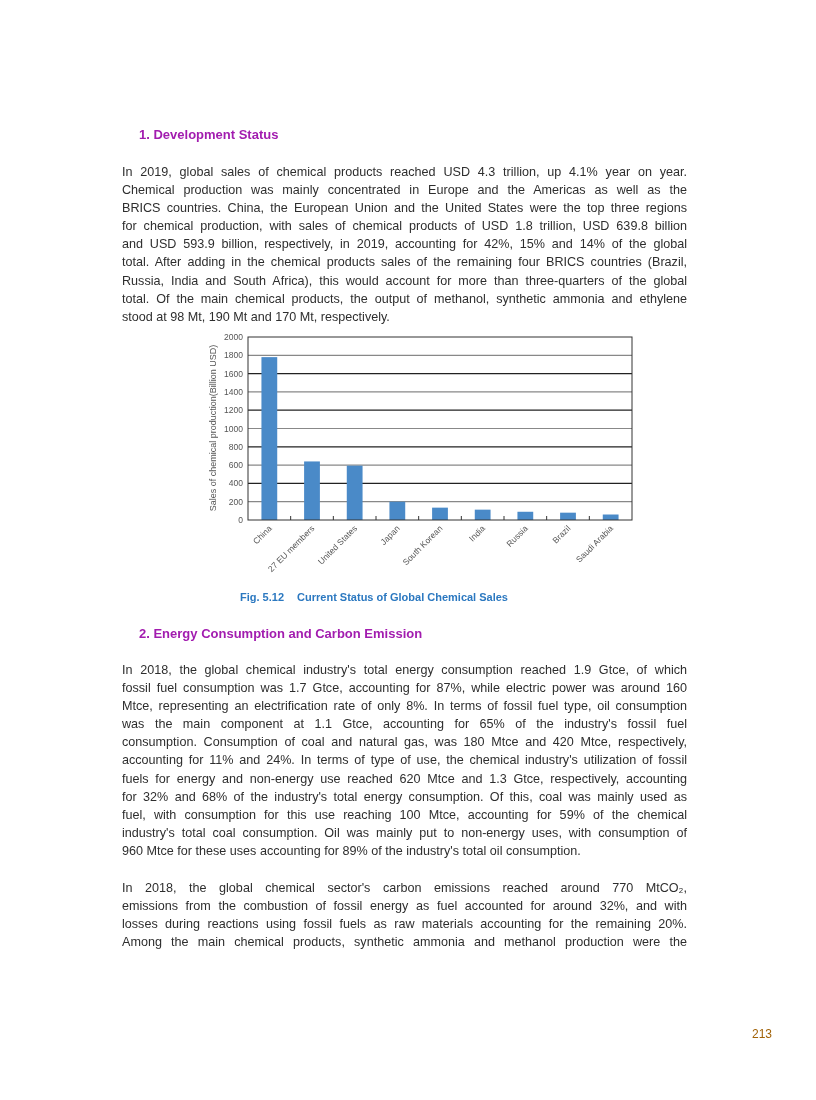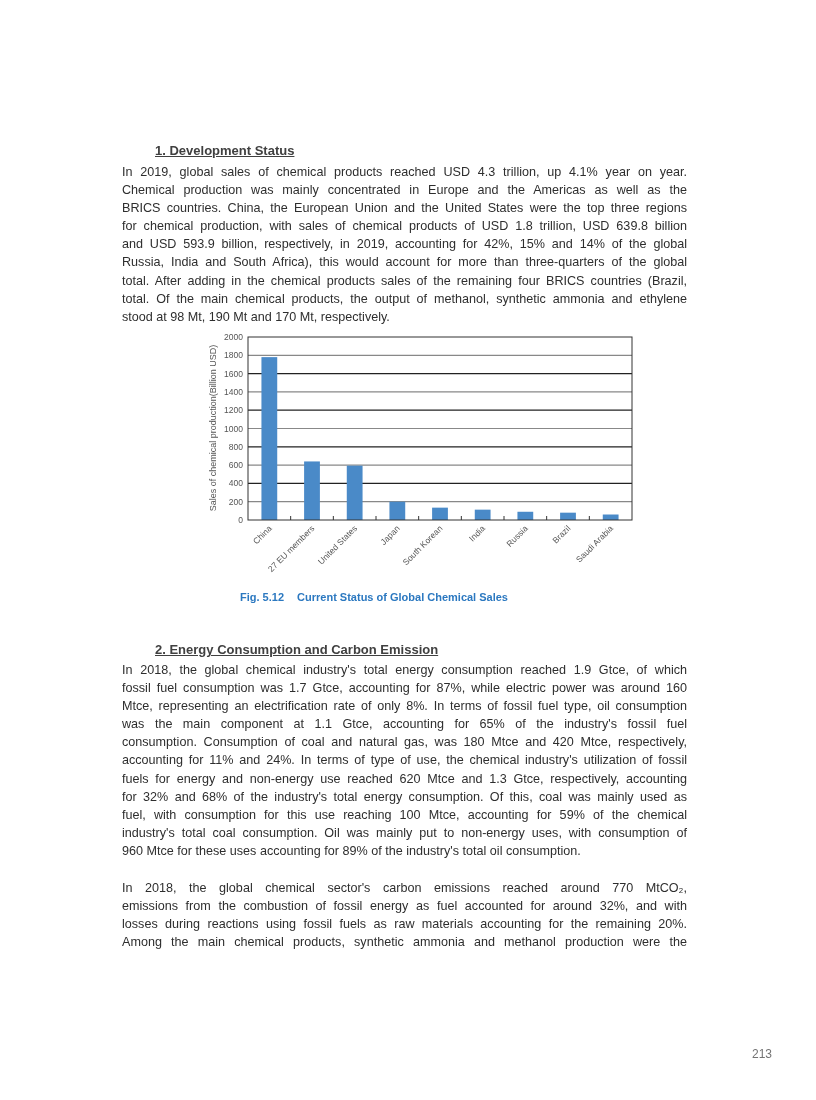--- a/index.html
+++ b/index.html
@@ -1,41 +1,41 @@
 <!DOCTYPE html>
 <html><head>
 <meta charset="utf-8">
 <style>
   html, body { margin: 0; padding: 0; background: #ffffff; }
   body { width: 816px; height: 1100px; position: relative; overflow: hidden;
          font-family: "Liberation Sans", sans-serif; color: #2b2b2b; }
-  .heading { position: absolute; left: 139px; font-weight: bold; font-size: 13px; color: #404040; margin: 16px; text-decoration: underline; }
+  .heading { position: absolute; left: 139px; font-weight: bold; font-size: 13px; color: #a21caf; margin: 0; }
   .para { position: absolute; left: 122px; width: 565px; font-size: 12.6px; line-height: 18.1px;
           text-align: justify; margin: 0; color: #2e2e2e; }
   .para span.line { display: block; text-align: justify; text-align-last: justify; white-space: nowrap; }
   .para span.line.last { text-align-last: left; }
   #chart { position: absolute; left: 200px; top: 330px; }
   .caption { position: absolute; left: 0; width: 748px; top: 591px; text-align: center;
              font-size: 11px; font-weight: bold; color: #2b78c0; }
   .caption .num { margin-right: 10px; }
-  .pagenum { position: absolute; left: 752px; top: 1027px; font-size: 12px; color: #737373; margin-top: 20px; }
+  .pagenum { position: absolute; left: 752px; top: 1027px; font-size: 12px; color: #a16207; }
 </style>
 </head>
 <body>
 
 <h2 class="heading" style="top:127px">1. Development Status</h2>
 
 <div class="para" style="top:163px">
   <span class="line">In 2019, global sales of chemical products reached USD 4.3 trillion, up 4.1% year on year.</span>
   <span class="line">Chemical production was mainly concentrated in Europe and the Americas as well as the</span>
   <span class="line">BRICS countries. China, the European Union and the United States were the top three regions</span>
   <span class="line">for chemical production, with sales of chemical products of USD 1.8 trillion, USD 639.8 billion</span>
   <span class="line">and USD 593.9 billion, respectively, in 2019, accounting for 42%, 15% and 14% of the global</span>
+  <span class="line">total. After adding in the chemical products sales of the remaining four BRICS countries (Brazil,</span>
   <span class="line">Russia, India and South Africa), this would account for more than three-quarters of the global</span>
-  <span class="line">total. After adding in the chemical products sales of the remaining four BRICS countries (Brazil,</span>
   <span class="line">total. Of the main chemical products, the output of methanol, synthetic ammonia and ethylene</span>
   <span class="line last">stood at 98 Mt, 190 Mt and 170 Mt, respectively.</span>
 </div>
 
 <svg id="chart" width="440" height="260" xmlns="http://www.w3.org/2000/svg">
   <g id="grid">
       <line x1="48" x2="432" y1="171.7" y2="171.7" stroke="#888" stroke-width="1.2"></line>
       <line x1="48" x2="432" y1="153.4" y2="153.4" stroke="#222" stroke-width="1.2"></line>
       <line x1="48" x2="432" y1="135.1" y2="135.1" stroke="#888" stroke-width="1.2"></line>
       <line x1="48" x2="432" y1="116.8" y2="116.8" stroke="#222" stroke-width="1.2"></line>

